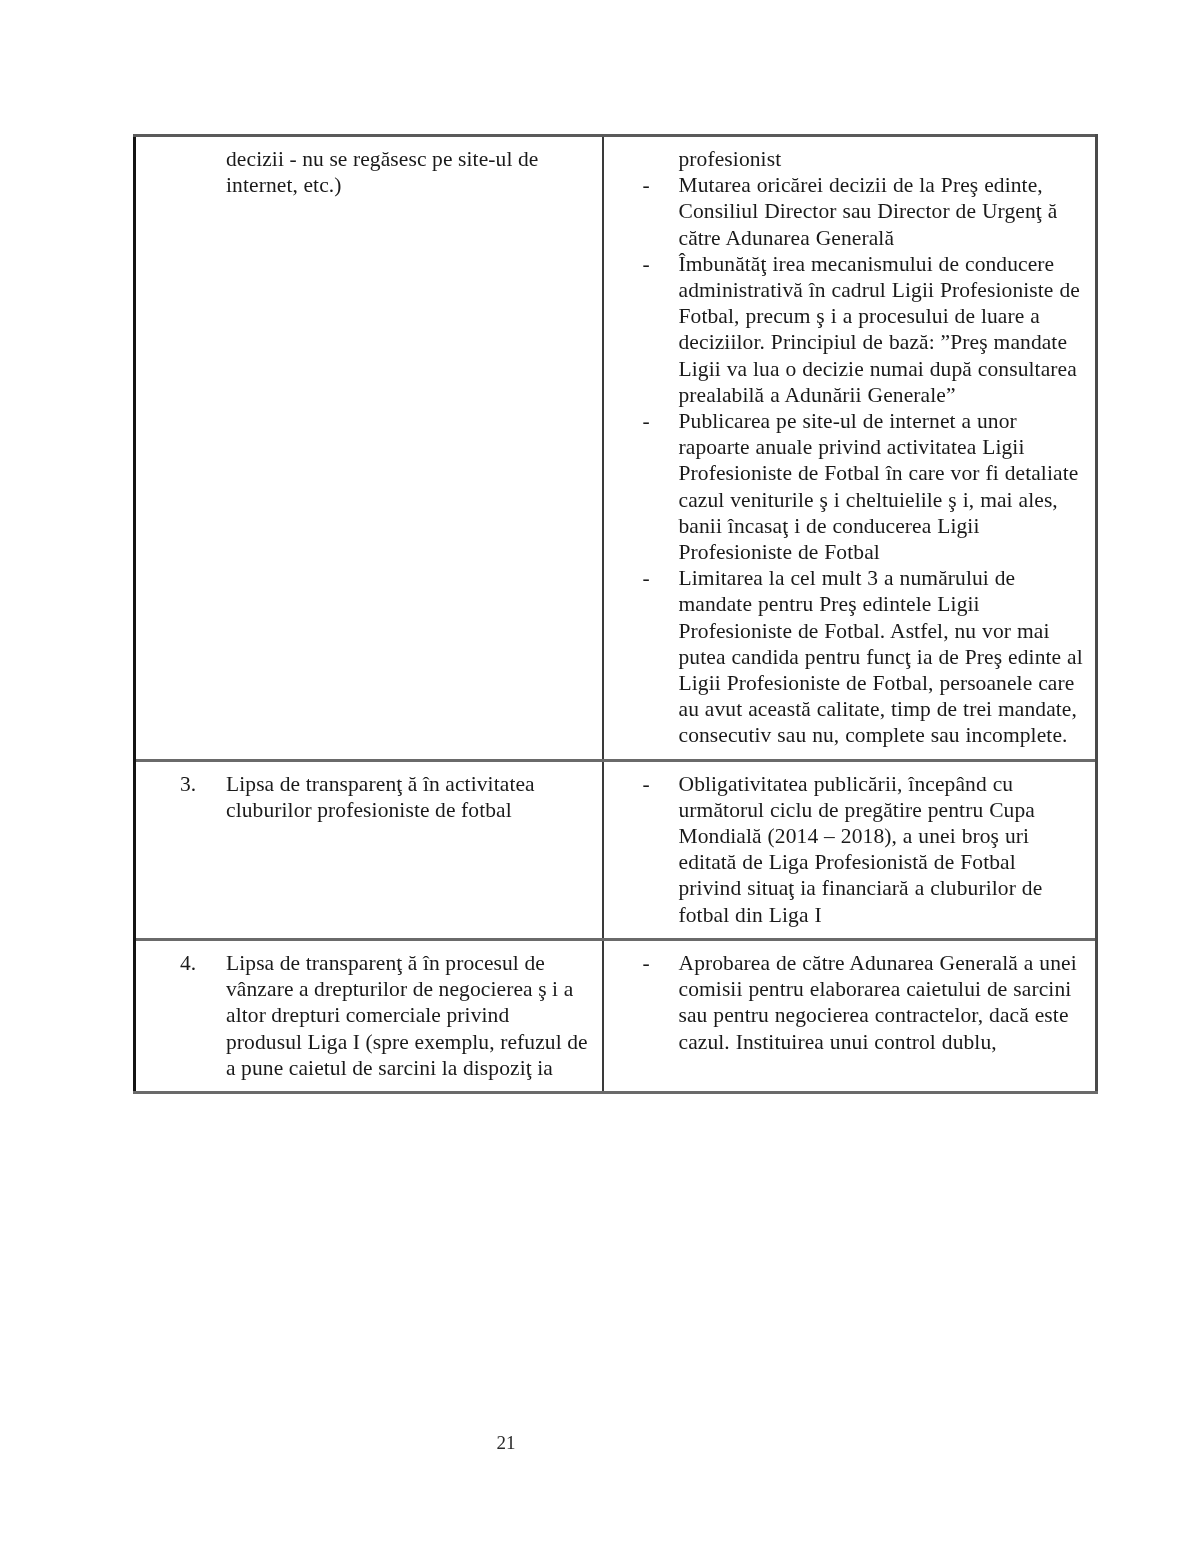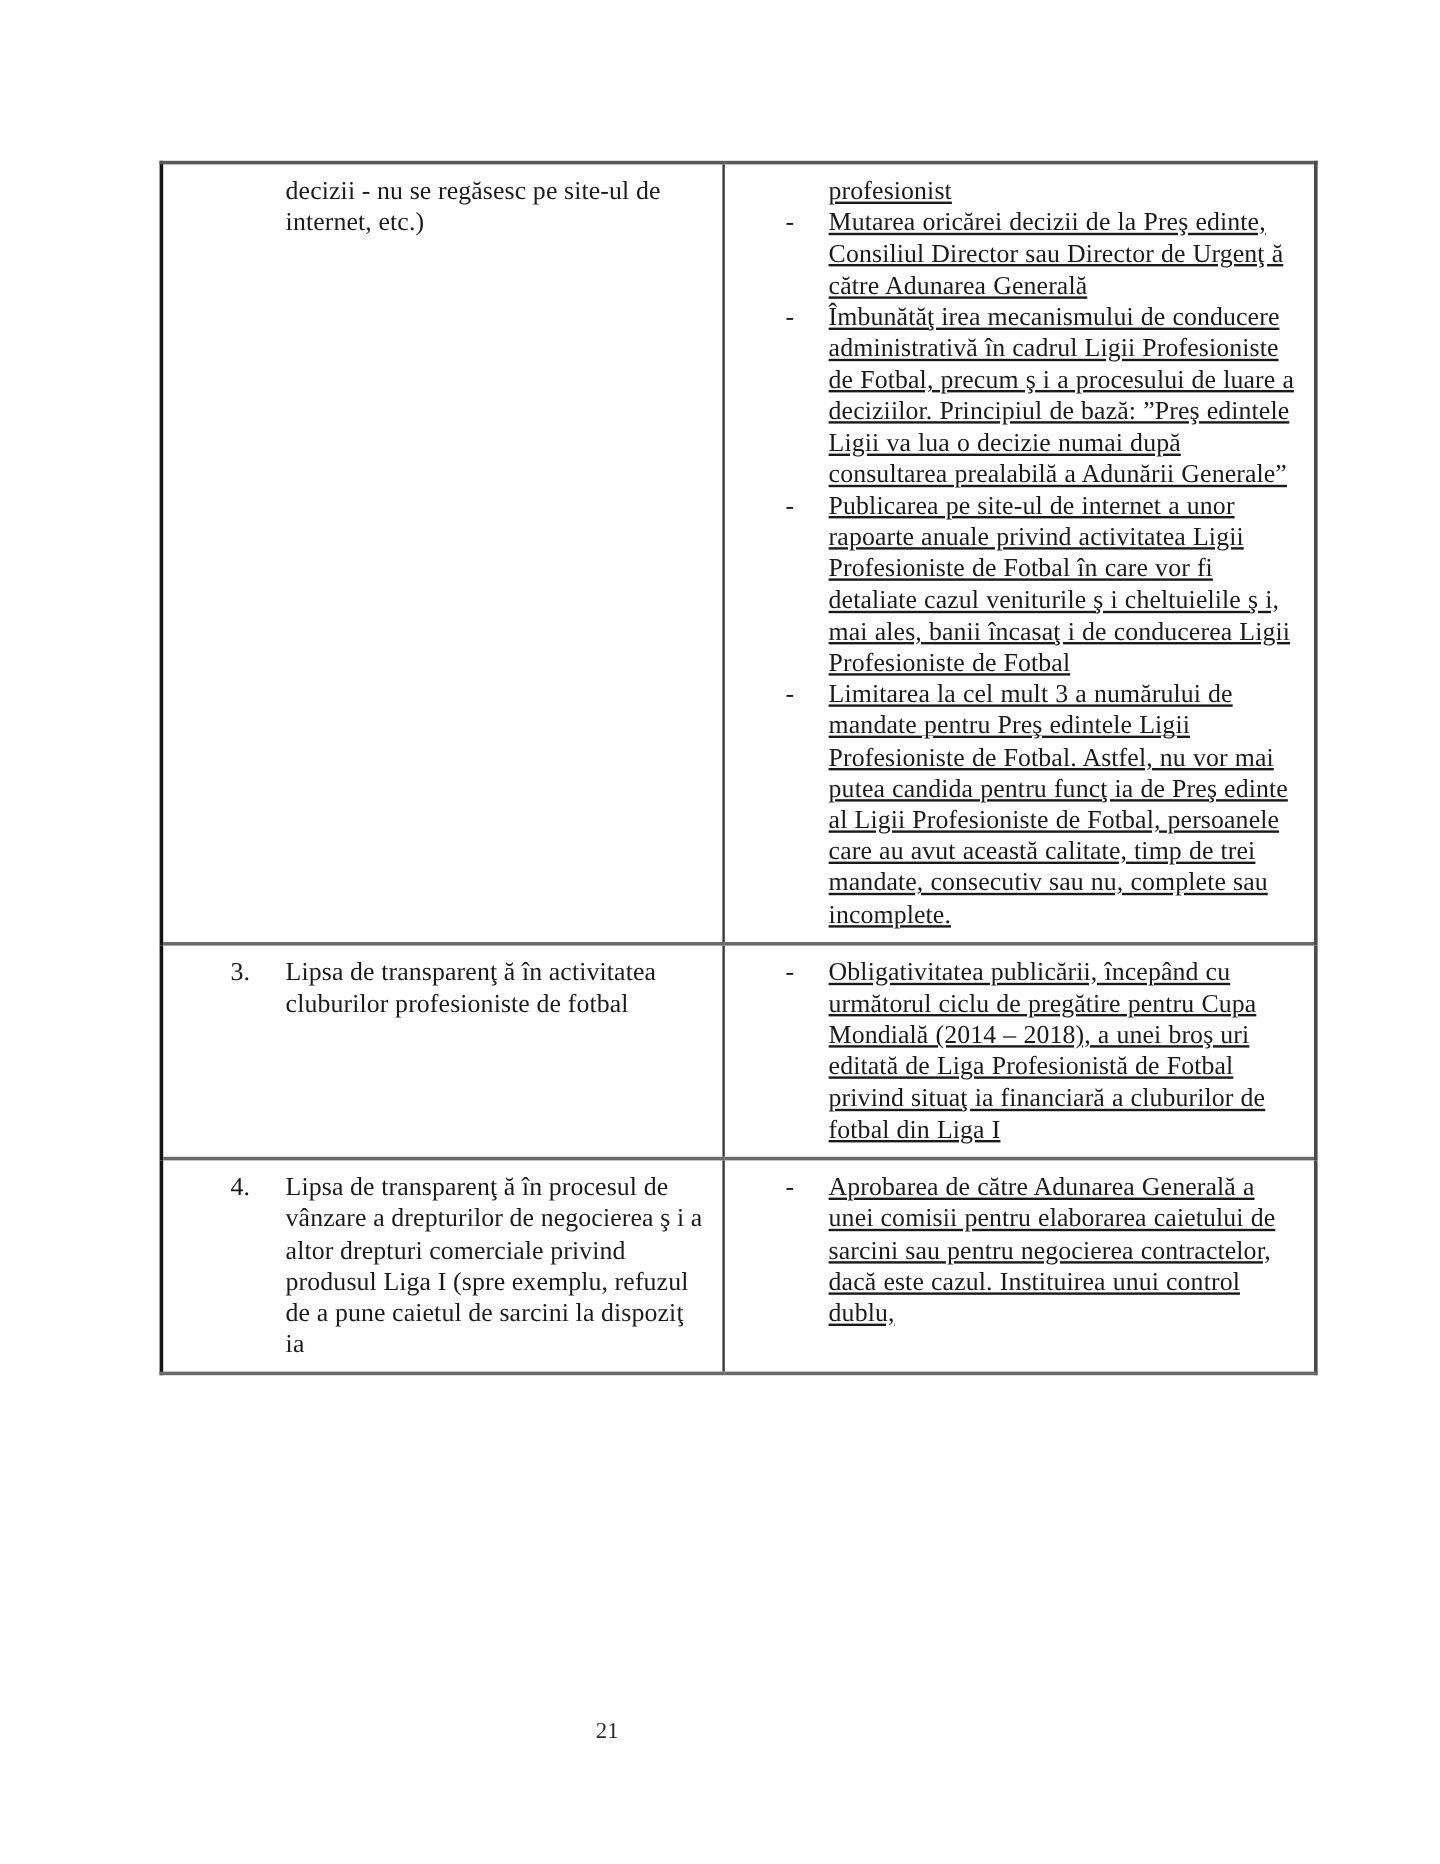--- a/index.html
+++ b/index.html
@@ -29,25 +29,25 @@
   }
 
   .doc-table td {
     vertical-align: top;
     padding: 0;
     border: none;
     background: #ffffff;
   }
 
   .col-left  { width: 468px; }
-  .col-right { width: 494px; text-decoration: underline; }
+  .col-right { width: 494px; }
 
   
   .doc-table .cell-inner {
-    padding: 9px 12px 10px 24px;
+    padding: 9px 12px 10px 12px;
     box-sizing: border-box;
   }
 
   .doc-table tr > td.col-left {
     border-left: 3px solid #141414;
     border-right: 2px solid #3a3a3a;
   }
   .doc-table tr > td.col-right {
     border-right: 3px solid #4a4a4a;
   }
@@ -154,21 +154,21 @@
         <td class="col-right">
           <div class="cell-inner">
             <div class="cont-line">profesionist</div>
             <ul class="dash-list">
               <li class="dash-item">
                 <span class="dash-marker">-</span>
                 <span>Mutarea oricărei decizii de la Preş  edinte, Consiliul Director sau Director de Urgenţ  ă către Adunarea Generală</span>
               </li>
               <li class="dash-item">
                 <span class="dash-marker">-</span>
-                <span>Îmbunătăţ  irea mecanismului de conducere administrativă în cadrul Ligii Profesioniste de Fotbal, precum ş  i a procesului de luare a deciziilor. Principiul de bază: ”Preş  edintele Ligii va lua o decizie numai după consultarea prealabilă a Adunării Generale”</span>
+                <span>Îmbunătăţ  irea mecanismului de conducere administrativă în cadrul Ligii Profesioniste de Fotbal, precum ş  i a procesului de luare a deciziilor. Principiul de bază: ”Preş  mandate Ligii va lua o decizie numai după consultarea prealabilă a Adunării Generale”</span>
               </li>
               <li class="dash-item">
                 <span class="dash-marker">-</span>
                 <span>Publicarea pe site-ul de internet a unor rapoarte anuale privind activitatea Ligii Profesioniste de Fotbal în care vor fi detaliate cazul veniturile ş  i cheltuielile ş  i, mai ales, banii încasaţ  i de conducerea Ligii Profesioniste de Fotbal</span>
               </li>
               <li class="dash-item">
                 <span class="dash-marker">-</span>
                 <span>Limitarea la cel mult 3 a numărului de mandate pentru Preş  edintele Ligii Profesioniste de Fotbal. Astfel, nu vor mai putea candida pentru funcţ  ia de Preş  edinte al Ligii Profesioniste de Fotbal, persoanele care au avut această calitate, timp de trei mandate, consecutiv sau nu, complete sau incomplete.</span>
               </li>
             </ul>

